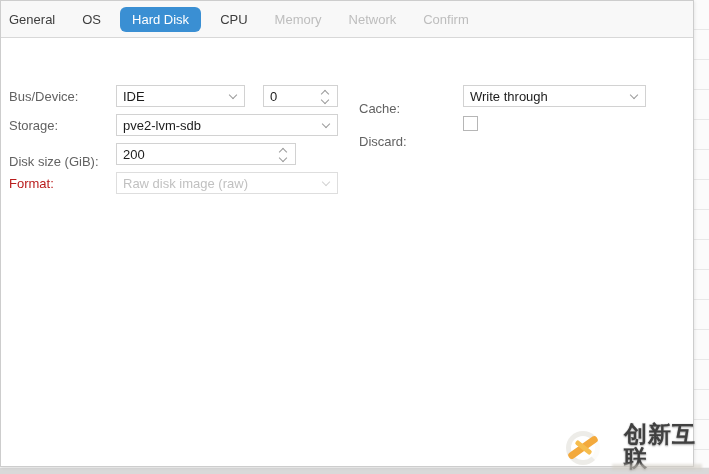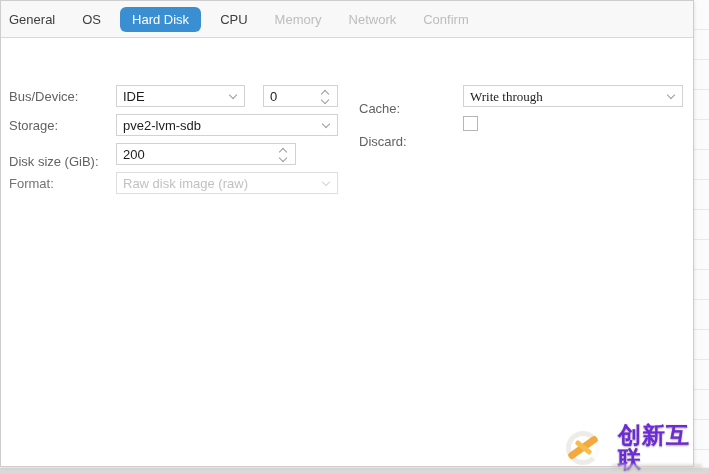--- a/index.html
+++ b/index.html
@@ -46,21 +46,21 @@
   .tab { font-size:13px; color:#3d3d3d; margin-right:27px; padding:5px 0; cursor:pointer; white-space:nowrap; }
   .tab.active {
     background:#3a8fd3; color:#fff; border-radius:6px;
     padding:5px 12px; margin-left:-8px; margin-right:19px;
   }
   .tab.disabled { color:#bdbdbd; cursor:default; }
 
   
   .content { position:absolute; left:0; top:71px; right:0; bottom:0; background:#fff; }
   .flabel { position:absolute; font-size:13px; color:#626262; white-space:nowrap; }
-  .flabel.disabled { color:#737373;text-align:center; }
+  .flabel.disabled { color:#b91c1c;text-align:center; }
 
   .combo, .spinner {
     position:absolute; height:22px; border:1px solid #d2d2d2; background:#fff;
   }
   .combo { font-size:13px; color:#1c1c1c; padding:3px 20px 2px 6px; line-height:15px; white-space:nowrap; overflow:hidden; cursor:pointer; }
   .chev {
     position:absolute; width:6px; height:6px;
     border-right:1px solid #9b9b9b; border-bottom:1px solid #9b9b9b;
     transform:rotate(45deg);
   }
@@ -97,23 +97,23 @@
   }
   .wm-x1 {
     position:absolute; width:34px; height:7px; background:#f3a93c;
     top:15px; left:2px; transform:rotate(-35deg); border-radius:3px;
   }
   .wm-x2 {
     position:absolute; width:19px; height:5px; background:#f6bd4e;
     top:16px; left:10px; transform:rotate(38deg); border-radius:2px;
   }
   .wm-text {
-    font-size:23px; font-weight:bold; color:#6d28d9; letter-spacing:1px;
-    margin-left:16px; line-height:24px;
-    font-family:Liberation Serif, serif;
+    font-size:23px; font-weight:bold; color:#404040; letter-spacing:1px;
+    margin-left:22px; line-height:24px;
+    font-family:Liberation Mono, monospace;
     text-shadow:0 1px 2px rgba(150,150,150,0.85), 0 0 1px rgba(165,165,165,0.9);
   }
   .wm-sub {
     position:absolute; left:48px; bottom:1px; width:90px; height:6px;
     background:rgba(212,206,196,0.55); filter:blur(1px);
   }
 </style>
 </head>
 <body>
 
@@ -163,21 +163,21 @@
       </span>
     </div>
 
     <div class="flabel disabled" style="left:8px; top:104px;">Format:</div>
     <div class="combo disabled" style="left:115px; top:100px; width:222px;">
       <span>Raw disk image (raw)</span>
       <span class="chev"></span>
     </div>
 
     <div class="flabel" style="left:358px; top:17px;margin-top:12px;">Cache:</div>
-    <div class="combo" style="left:462px; top:13px; width:220px;font-family:Liberation Serif, serif;">
+    <div class="combo" style="left:462px; top:13px; width:183px;">
       <span>Write through</span>
       <span class="chev"></span>
     </div>
 
     <div class="flabel" style="left:358px; top:62px;">Discard:</div>
     <input type="checkbox" class="checkbox" style="left: 462px; top: 44px;">
 
   </div>
 </div>
 

